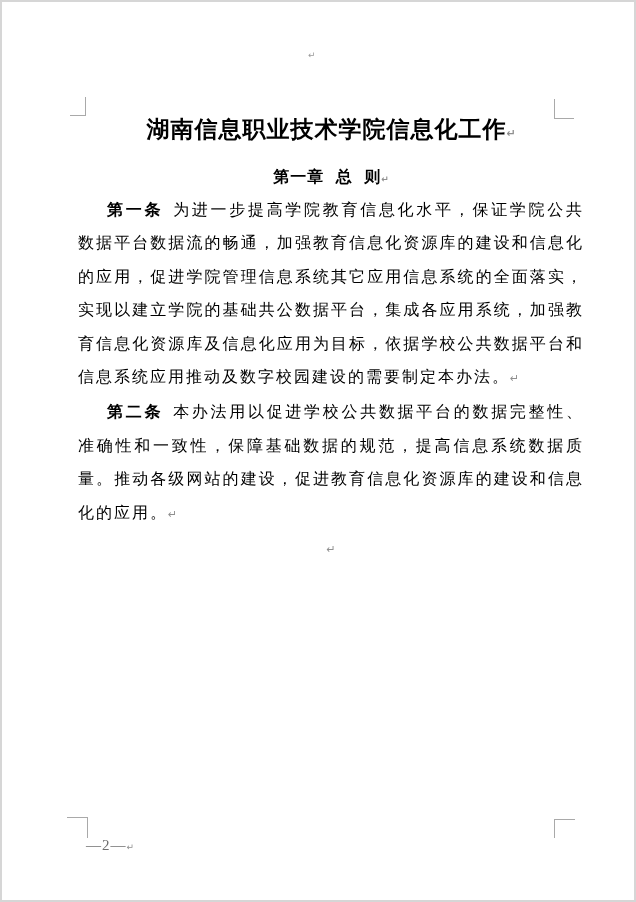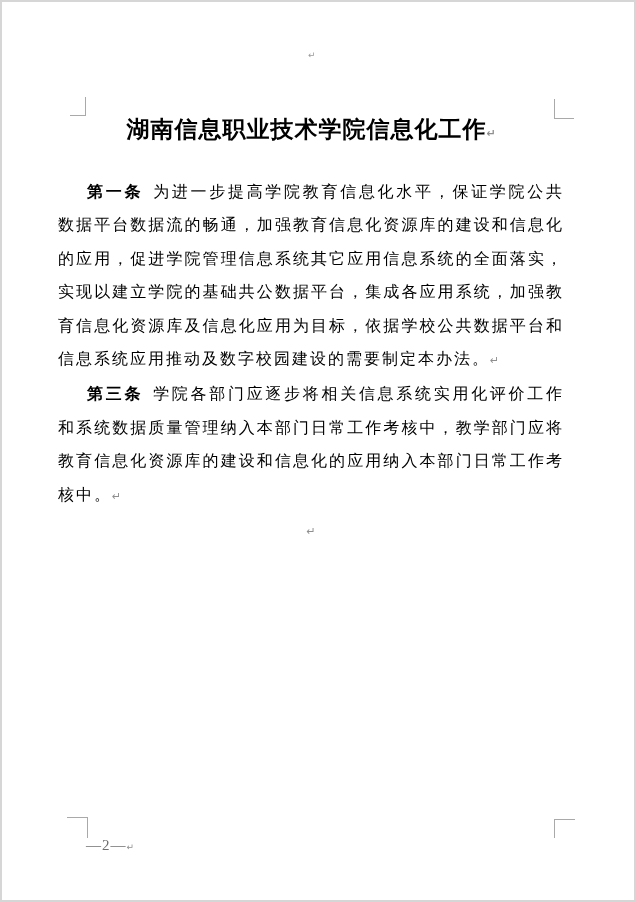--- a/index.html
+++ b/index.html
@@ -22,21 +22,21 @@
   .crop-tr { left:552px; top:97px;  width:19px; height:19px; border-left:1px solid #a9a9a9;   border-bottom:1px solid #a9a9a9; }
   .crop-bl { left:65px;  top:815px; width:20px; height:20px; border-right:1px solid #a9a9a9;  border-top:1px solid #a9a9a9; }
   .crop-br { left:552px; top:817px; width:20px; height:18px; border-left:1px solid #a9a9a9;   border-top:1px solid #a9a9a9; }
 
   .header-mark {
     position:absolute; left:306px; top:48px;
     font-size:9px; color:#9a9a9a;
     font-family:"DejaVu Sans", sans-serif;
   }
 
-  .content { position:absolute; left:56px; top:0; width:506px; }
+  .content { position:absolute; left:76px; top:0; width:506px; }
 
   .doc-title {
     margin:110px 0 0 0;
     text-align:center;
     font-family:"Liberation Sans", sans-serif;
     font-weight:bold;
     font-size:23px;
     line-height:35px;
     letter-spacing:1px;
   }
@@ -45,21 +45,21 @@
     margin:14px 0 0 0;
     text-align:center;
     font-family:"Liberation Sans", sans-serif;
     font-weight:bold;
     font-size:16px;
     line-height:24px;
     letter-spacing:1px;
     word-spacing:6px;
   }
 
-  .articles { margin-top:24px; }
+  .articles { margin-top:2px; }
   .articles p {
     margin:0;
     font-size:16px;
     line-height:33.4px;
     letter-spacing:2px;
     text-indent:29px;
     text-align:justify;
     text-justify:inter-character;
     word-break:break-all;
   }
@@ -102,27 +102,28 @@
 <div class="crop crop-tr"></div>
 <div class="crop crop-bl"></div>
 <div class="crop crop-br"></div>
 
 <div class="content">
 
   <div class="doc-title">
     <div><span>湖南信息职业技术学院信息化工作</span><span class="pmark">↵</span></div>
   </div>
 
+  <div class="chapter"><span>第一章 总 则</span><span class="pmark pmark-sm">↵</span></div>
 
   <div class="articles">
 
     <p><span class="article-label">第一条</span><span>为进一步提高学院教育信息化水平，保证学院公共数据平台数据流的畅通，加强教育信息化资源库的建设和信息化的应用，促进学院管理信息系统其它应用信息系统的全面落实，实现以建立学院的基础共公数据平台，集成各应用系统，加强教育信息化资源库及信息化应用为目标，依据学校公共数据平台和信息系统应用推动及数字校园建设的需要制定本办法。</span><span class="pmark">↵</span></p>
 
+    <p><span class="article-label">第二条</span><span>本办法用以促进学校公共数据平台的数据完整性、准确性和一致性，保障基础数据的规范，提高信息系统数据质量。推动各级网站的建设，促进教育信息化资源库的建设和信息化的应用。</span><span class="pmark">↵</span></p>
 
-    <p><span class="article-label">第三条</span><span>学院各部门应逐步将相关信息系统实用化评价工作和系统数据质量管理纳入本部门日常工作考核中，教学部门应将教育信息化资源库的建设和信息化的应用纳入本部门日常工作考核中。</span><span class="pmark">↵</span></p>
 
 
     <div class="empty-line"><span class="pmark">↵</span></div>
 
   </div>
 </div>
 
 <div class="page-number"><span>—2—</span><span class="pmark pmark-sm">↵</span></div>
 
 </body></html>

